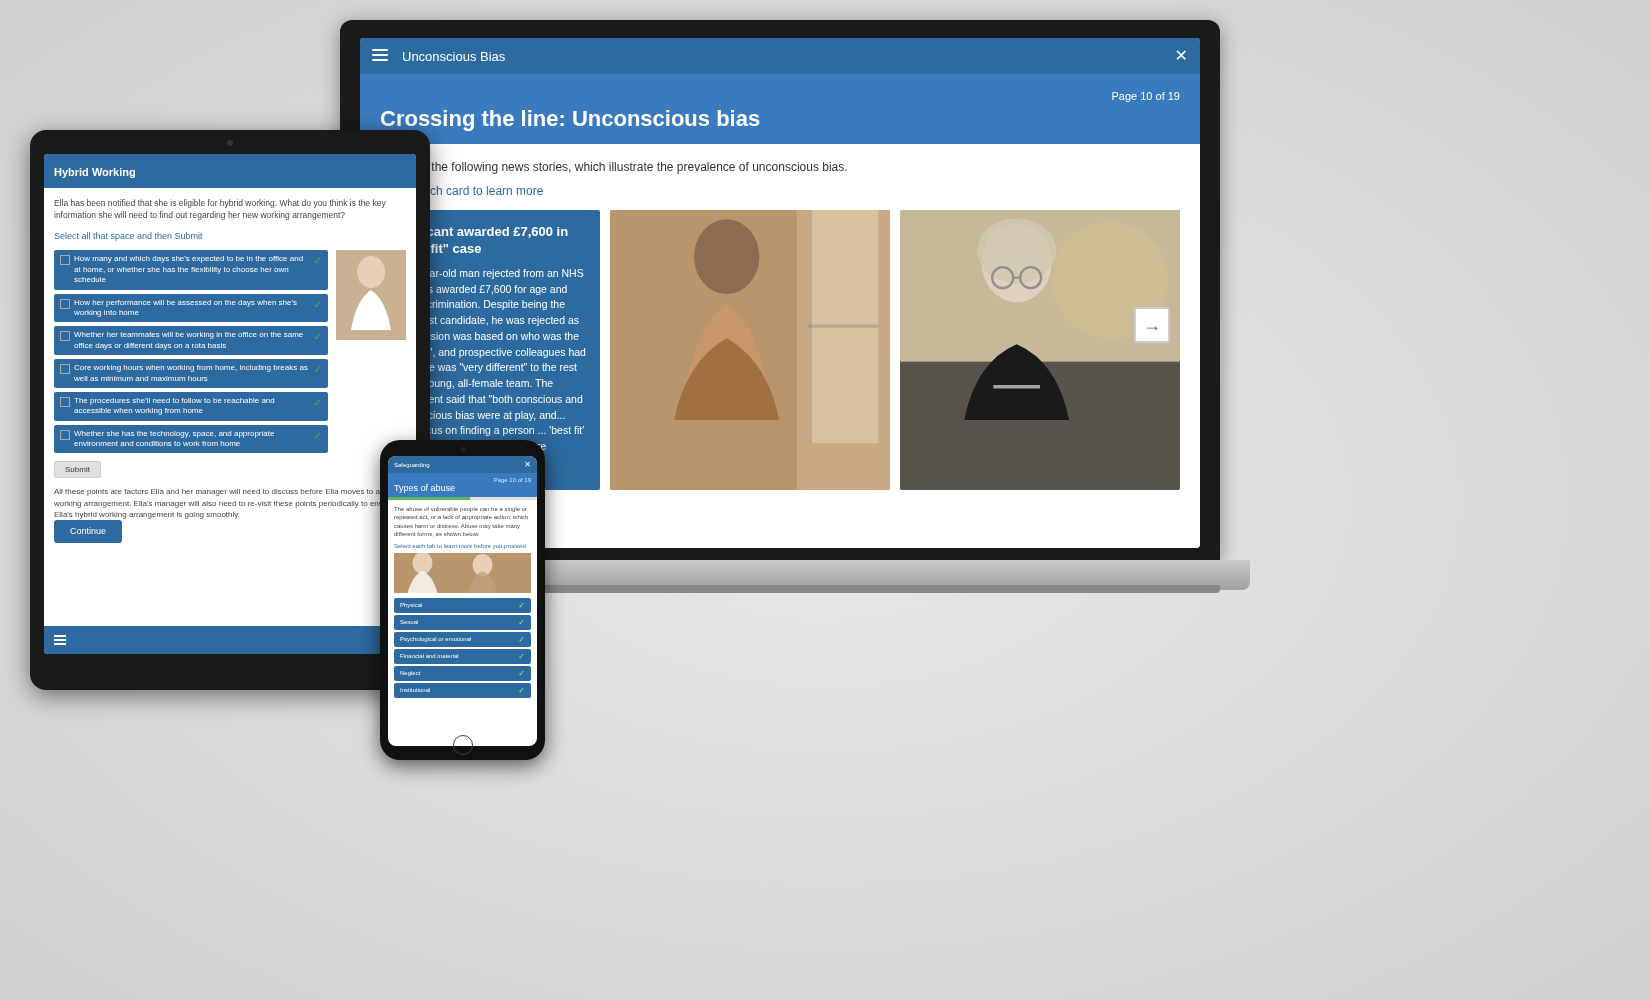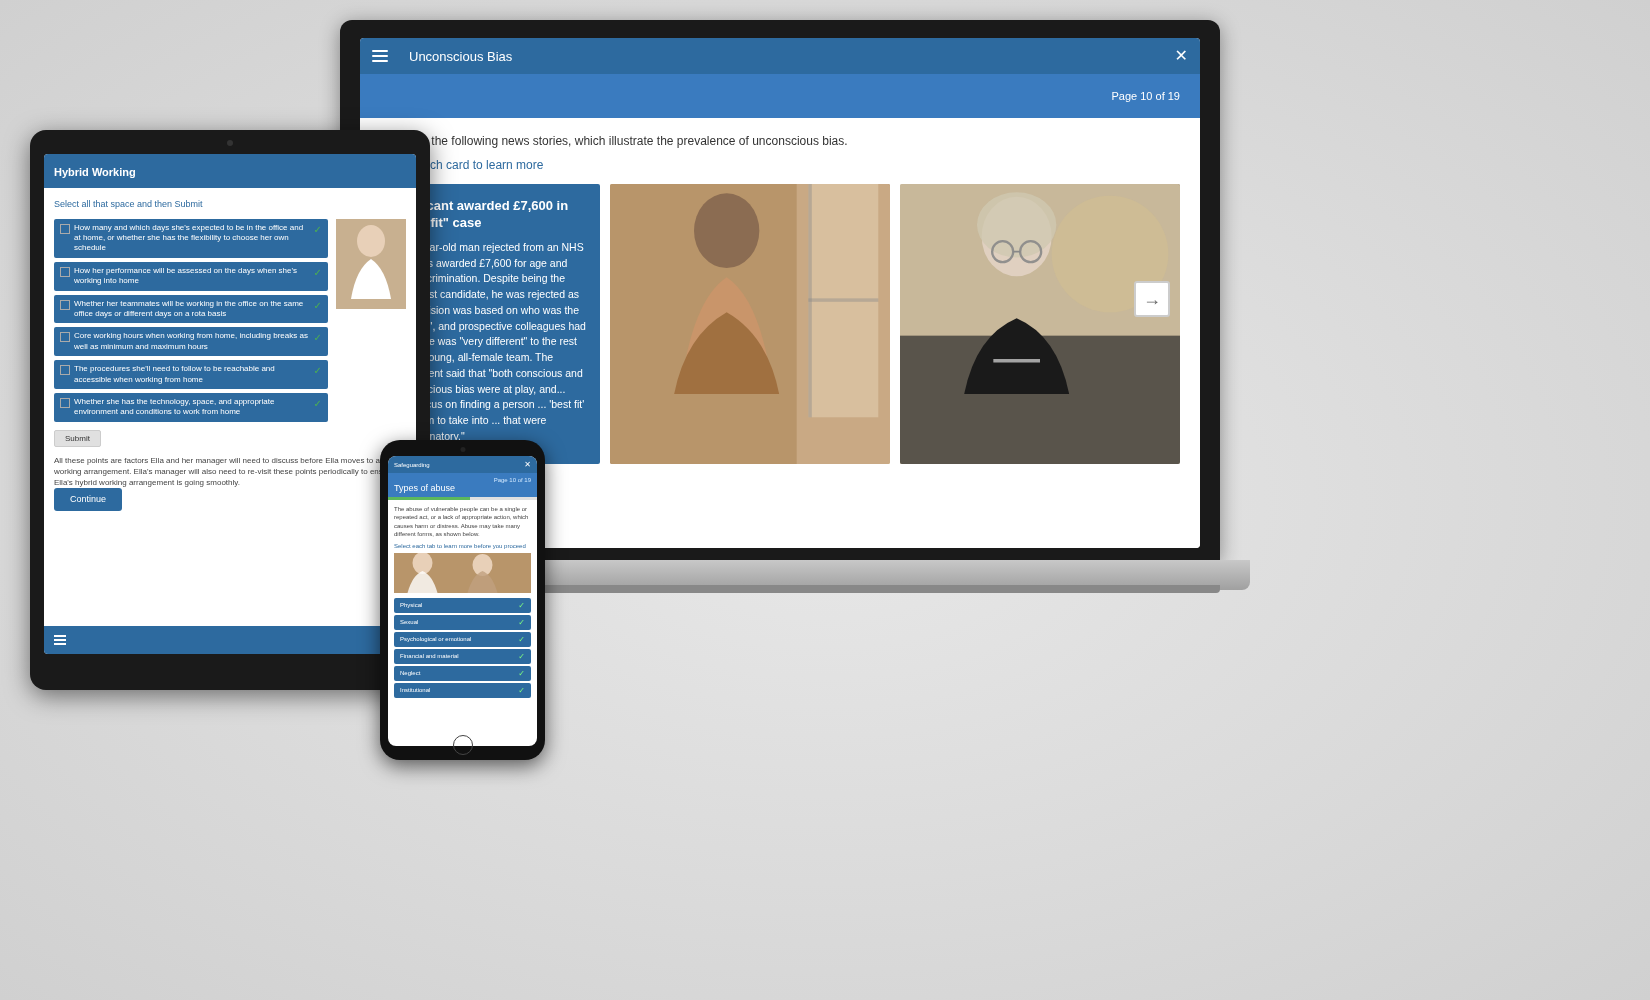--- a/index.html
+++ b/index.html
@@ -61,22 +61,21 @@
       background: #2d6a9f;
       height: 36px;
       display: flex;
       align-items: center;
       padding: 0 12px;
       justify-content: space-between;
       flex-shrink: 0;
     }
     .app-header-left {
       display: flex;
-      align-items: center;
-      gap: 21px;
+      gap: 14px;
     }
     .hamburger-icon {
       width: 16px;
       height: 12px;
       display: flex;
       flex-direction: column;
       justify-content: space-between;
       cursor: pointer;
     }
     .hamburger-icon span {
@@ -501,20 +500,21 @@
               <span></span>
               <span></span>
           </div>
           <span class="app-title-text">Unconscious Bias</span>
         </div>
         <button class="close-btn">✕</button>
       </div>
 
       <div class="page-header-bar">
         <div class="page-number-text">Page 10 of 19</div>
+        <div class="page-main-title">Crossing the line: Unconscious bias</div>
       </div>
 
       <div class="laptop-content">
         <div class="laptop-content-wrapper">
           <p class="content-description">Consider the following news stories, which illustrate the prevalence of unconscious bias.</p>
           <a class="select-cards-link">Select each card to learn more</a>
           <div class="cards-row">
 
             <div class="card-blue">
               <div class="card-blue-title">Applicant awarded £7,600 in "best fit" case</div>
@@ -576,20 +576,21 @@
   <div class="tablet-bezel">
     <div class="tablet-camera"></div>
     <div class="tablet-screen">
 
       <div class="tablet-header">
         <span class="tablet-header-title">Hybrid Working</span>
       </div>
 
 
       <div class="tablet-content">
+        <div class="tablet-body-text">Ella has been notified that she is eligible for hybrid working. What do you think is the key information she will need to find out regarding her new working arrangement?</div>
         <div class="tablet-select-text">Select all that space and then Submit</div>
         <div class="tablet-content-row">
           <div class="tablet-checklist">
             <div class="tablet-check-item">
               <span class="check-box"></span>
               <span>How many and which days she's expected to be in the office and at home, or whether she has the flexibility to choose her own schedule</span>
               <span class="check-mark">✓</span>
             </div>
             <div class="tablet-check-item">
               <span class="check-box"></span>

